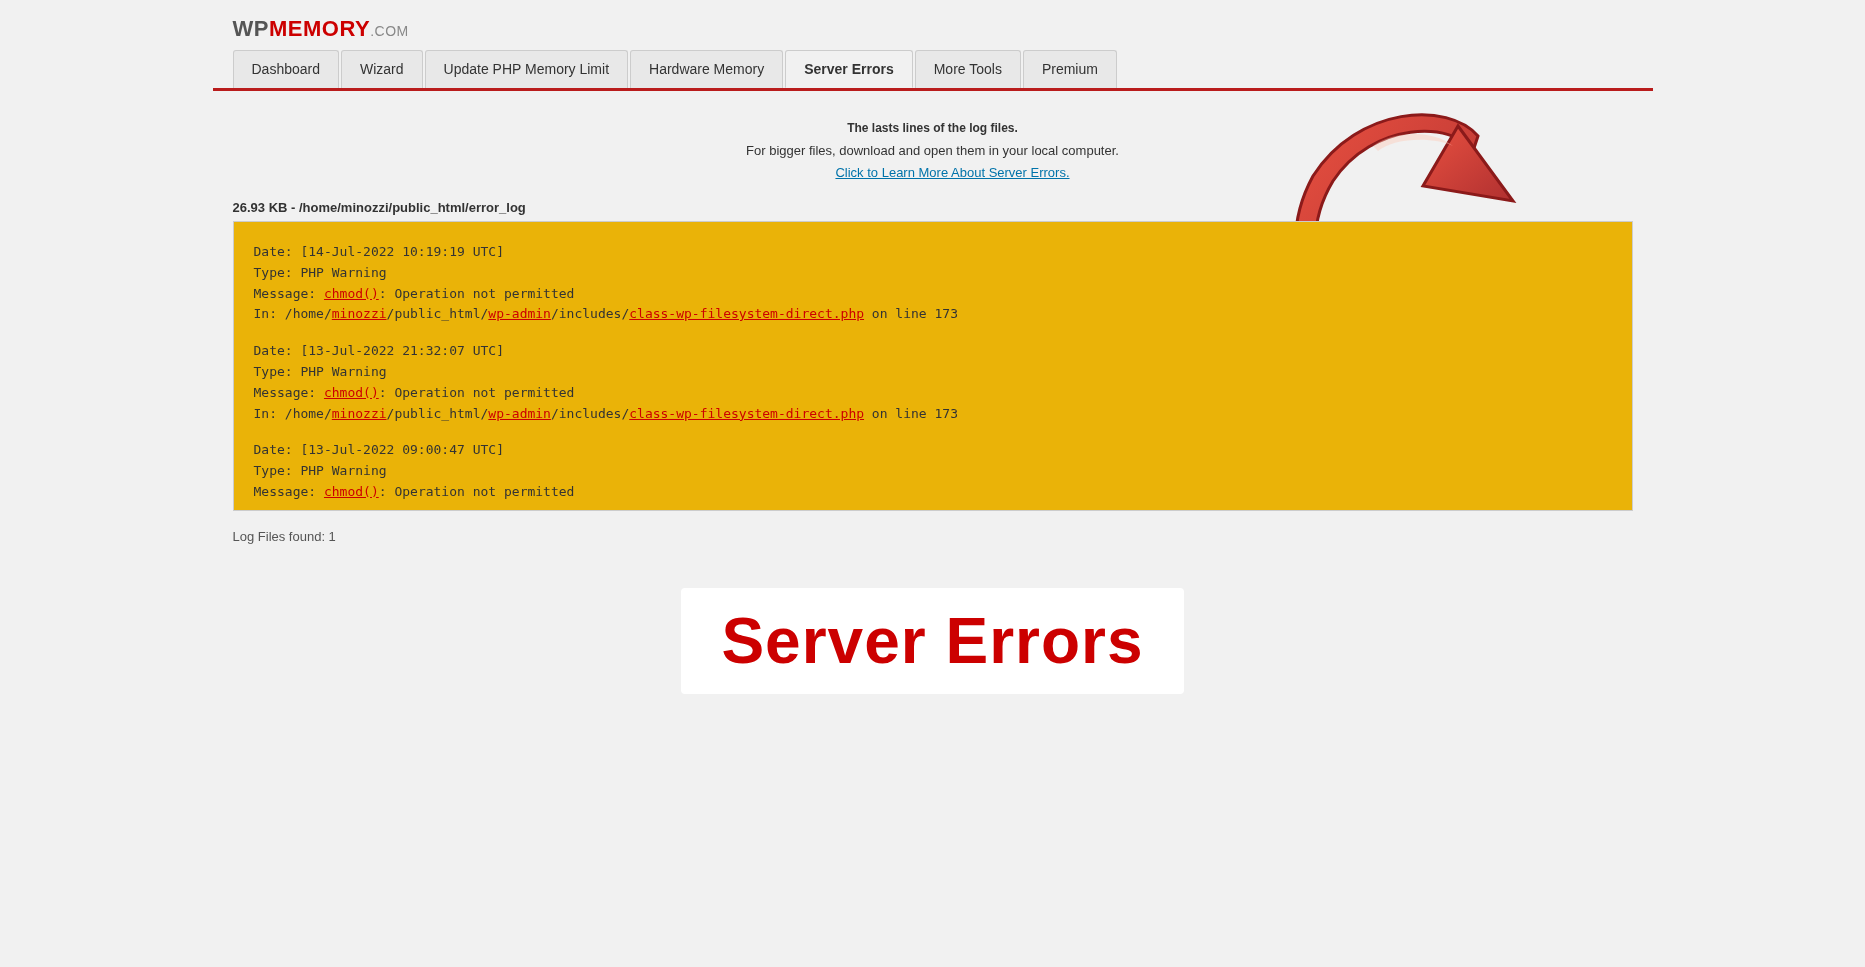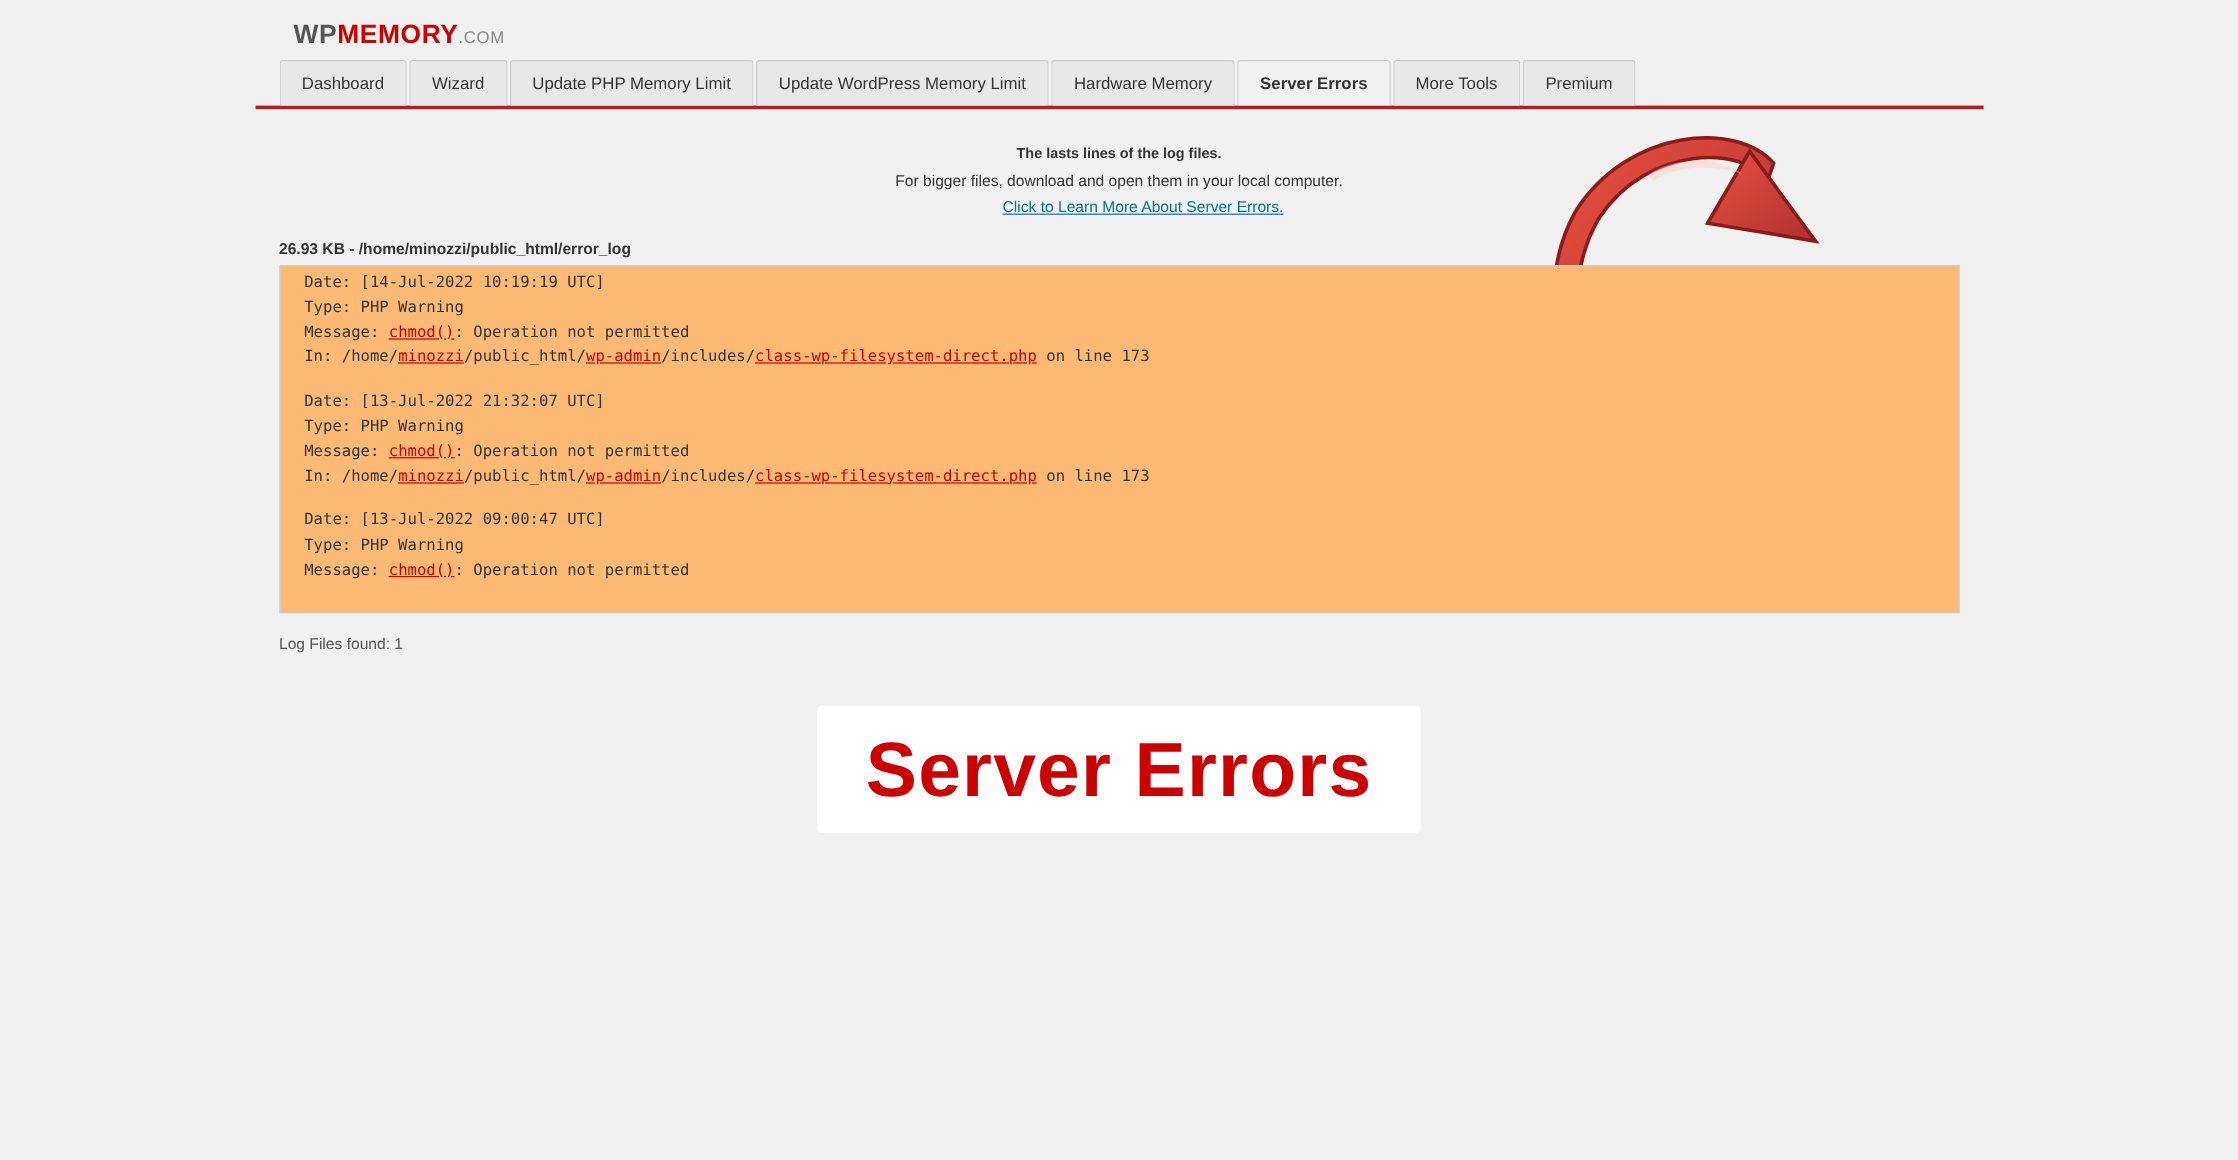--- a/index.html
+++ b/index.html
@@ -17,21 +17,20 @@
       position: relative;
     }
     
     .logo-bar {
       padding: 16px 20px 8px 20px;
     }
     .logo {
       font-size: 22px;
       font-weight: 700;
       letter-spacing: 0.5px;
-      margin-left: 12px;
     }
     .logo-wp {
       color: #555;
     }
     .logo-memory {
       color: #cc0000;
     }
     .logo-com {
       color: #888;
       font-size: 14px;
@@ -99,23 +98,23 @@
     }
     
     .file-info {
       font-size: 13px;
       font-weight: 600;
       margin-bottom: 6px;
       color: #333;
     }
     
     .log-box {
-      background: #fdba74;
+      background: #eab308;
       border: 1px solid #ccc;
-      padding: 4px 20px;
+      padding: 20px 20px;
       font-family: monospace;
       font-size: 13px;
       line-height: 1.6;
       height: 290px;
       overflow-y: auto;
       color: #333;
       position: relative;
       z-index: 1;
     }
     .log-entry {
@@ -173,21 +172,20 @@
   <div class="logo-bar">
     <span class="logo">
       <span class="logo-wp">WP</span><span class="logo-memory">MEMORY</span><span class="logo-com">.COM</span>
     </span>
   </div>
 
   <nav class="nav-tabs">
     <div class="nav-tab">Dashboard</div>
     <div class="nav-tab">Wizard</div>
     <div class="nav-tab">Update PHP Memory Limit</div>
-    <div class="nav-tab">Update WordPress Memory Limit</div>
     <div class="nav-tab">Hardware Memory</div>
     <div class="nav-tab active">Server Errors</div>
     <div class="nav-tab">More Tools</div>
     <div class="nav-tab">Premium</div>
   </nav>
 
   <div class="main-content">
 
     <div class="arrow-container">
       <svg width="260" height="260" viewBox="0 0 260 260" xmlns="http://www.w3.org/2000/svg">

